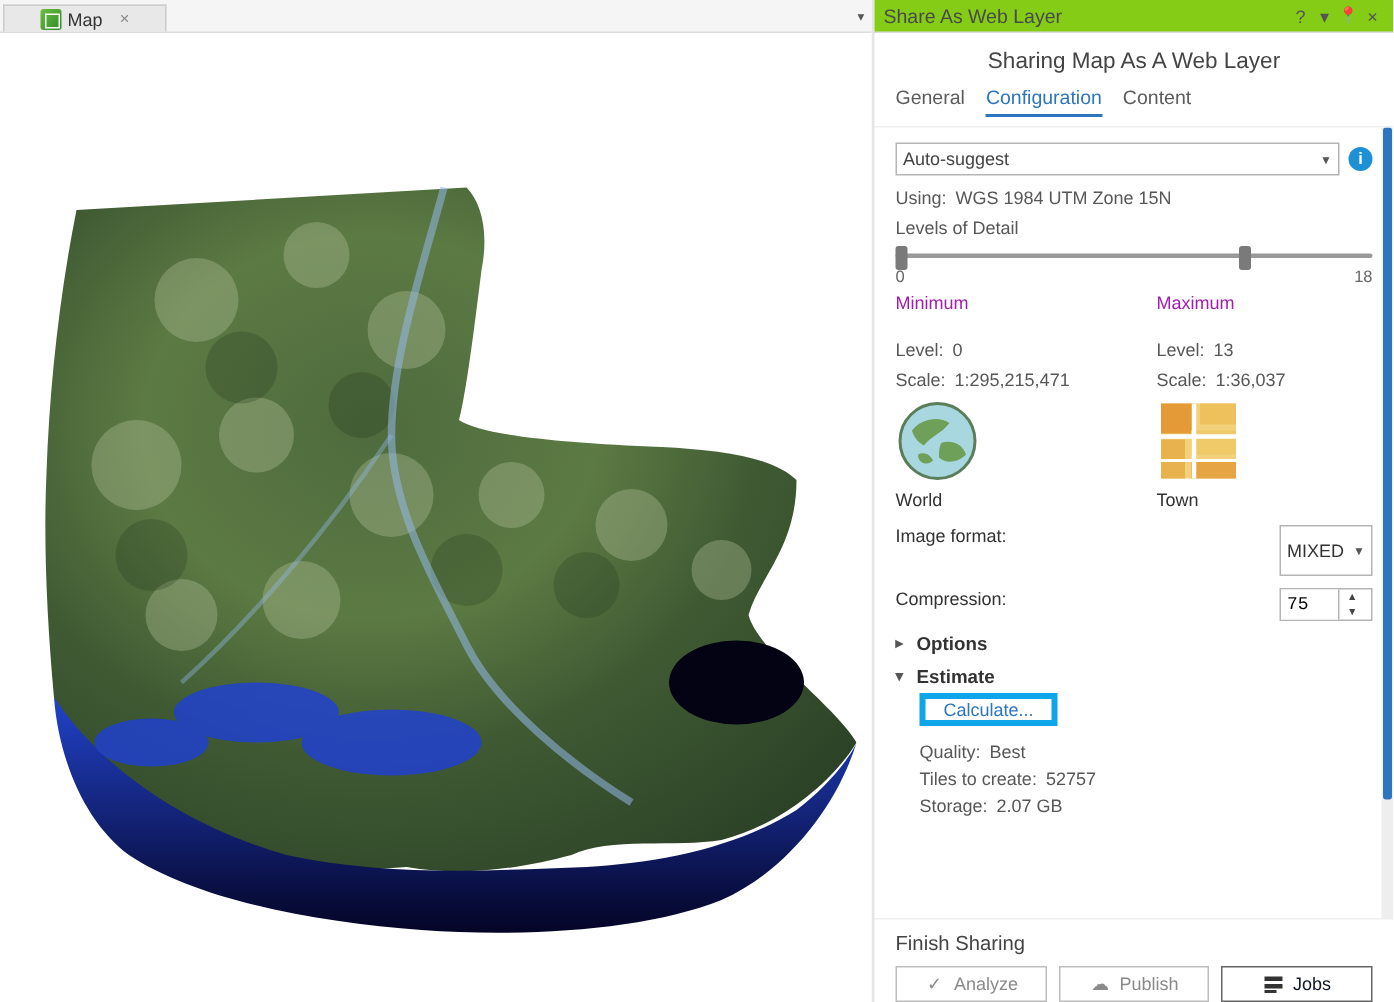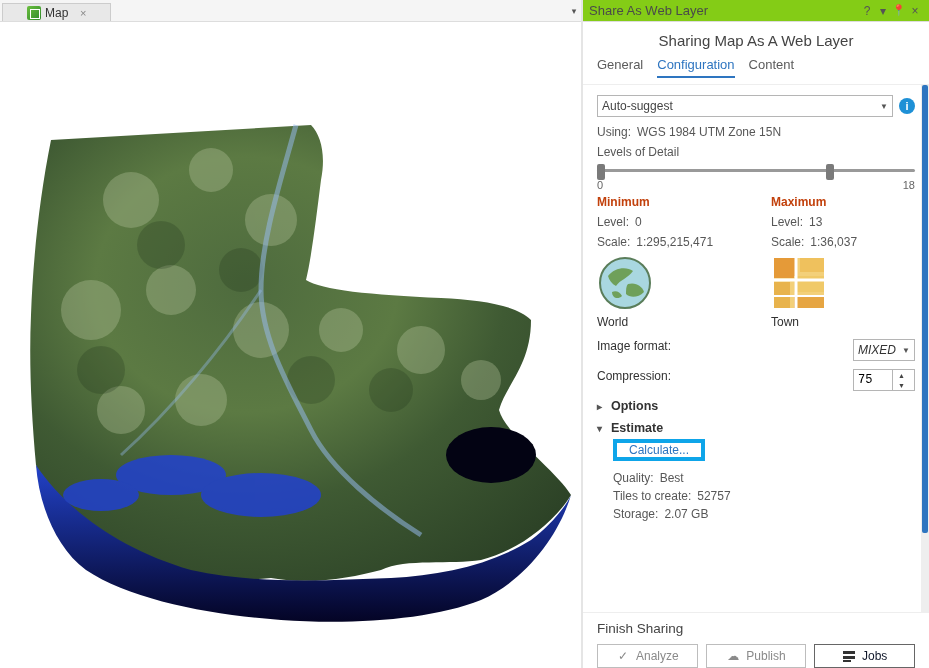--- a/index.html
+++ b/index.html
@@ -34,26 +34,26 @@
   .section-label { color:#575757; margin: 4px 0 4px; }
   .slider-wrap { margin: 2px 0 4px; }
   .slider-track { position:relative; height: 14px; }
   .slider-rail { position:absolute; left:0; right:0; top:6px; height:3px; background:#999; border-radius:2px; }
   .slider-thumb { position:absolute; top:1px; width:8px; height:16px; background:#7a7a7a; border-radius:2px; }
   .slider-thumb.left { left:0; }
   .slider-thumb.right { left:72%; }
   .slider-scale { display:flex; justify-content:space-between; font-size:11px; color:#666; margin-top:2px; }
   .two-col { display:flex; gap: 30px; margin-top: 4px; }
   .col { flex:1; }
-  .col-head { color:#c2410c; margin-bottom:6px;font-weight:bold; }
+  .col-head { color:#a21caf; margin-bottom:17px; }
   .thumb-box { width:56px; height:56px; margin:4px 0 4px; display:flex; align-items:center; justify-content:center; }
   .world-svg { width:54px; height:54px; }
   .town-svg { width:54px; height:54px; }
   .kv-right { display:flex; align-items:flex-start; justify-content:space-between; margin-bottom:8px; }
-  .select-fake { height:22px; border:1px solid #b5b5b5; display:flex; align-items:center; padding:4px 4px; width:62px;font-style:italic; }
+  .select-fake { height:22px; border:1px solid #b5b5b5; display:flex; align-items:center; padding:16px 4px; width:62px; }
   .select-fake .arrow { margin-left:auto; font-size:8px; color:#555; }
   .spinner { height:22px; border:1px solid #b5b5b5; display:flex; align-items:stretch; width:62px; }
   .spinner input { border:none; width:38px; padding:0 4px; font-size:12px; outline:none;font-family:Liberation Mono, monospace; }
   .spinner .btns { width:18px; border-left:1px solid #b5b5b5; display:flex; flex-direction:column; }
   .spinner .btns div { flex:1; display:flex; align-items:center; justify-content:center; font-size:7px; color:#444; }
   .expander { display:flex; align-items:center; gap:4px; margin: 8px 0 4px; font-size:12.5px; color:#333; cursor:default; font-weight:600;}
   .expander .chev { width:10px; display:inline-block; font-size:10px; color:#555; }
   .btn { height:22px; border:4px solid #0ea5e9; color:#2e75c0; background:#fff; padding: 0 12px; display:inline-flex; align-items:center; }
   .estimate-body .kv { margin-bottom:4px; }
   .right-vscroll { position:absolute; right:0; top:0; bottom:0; width:8px; background:#eee; }

